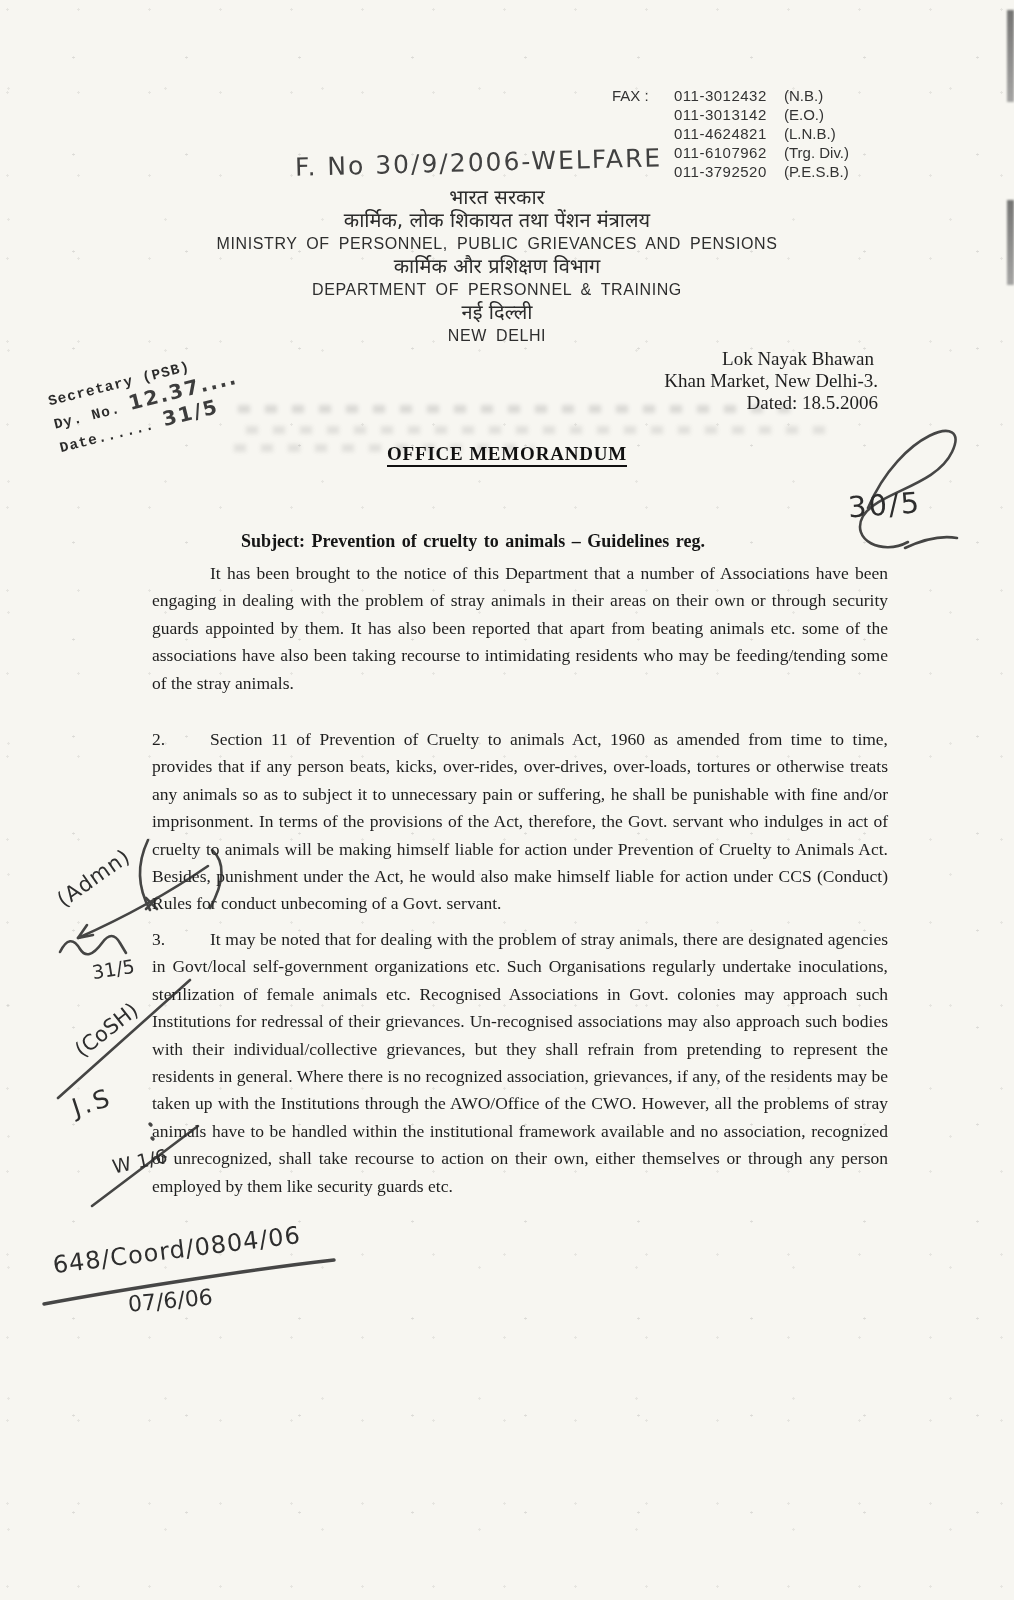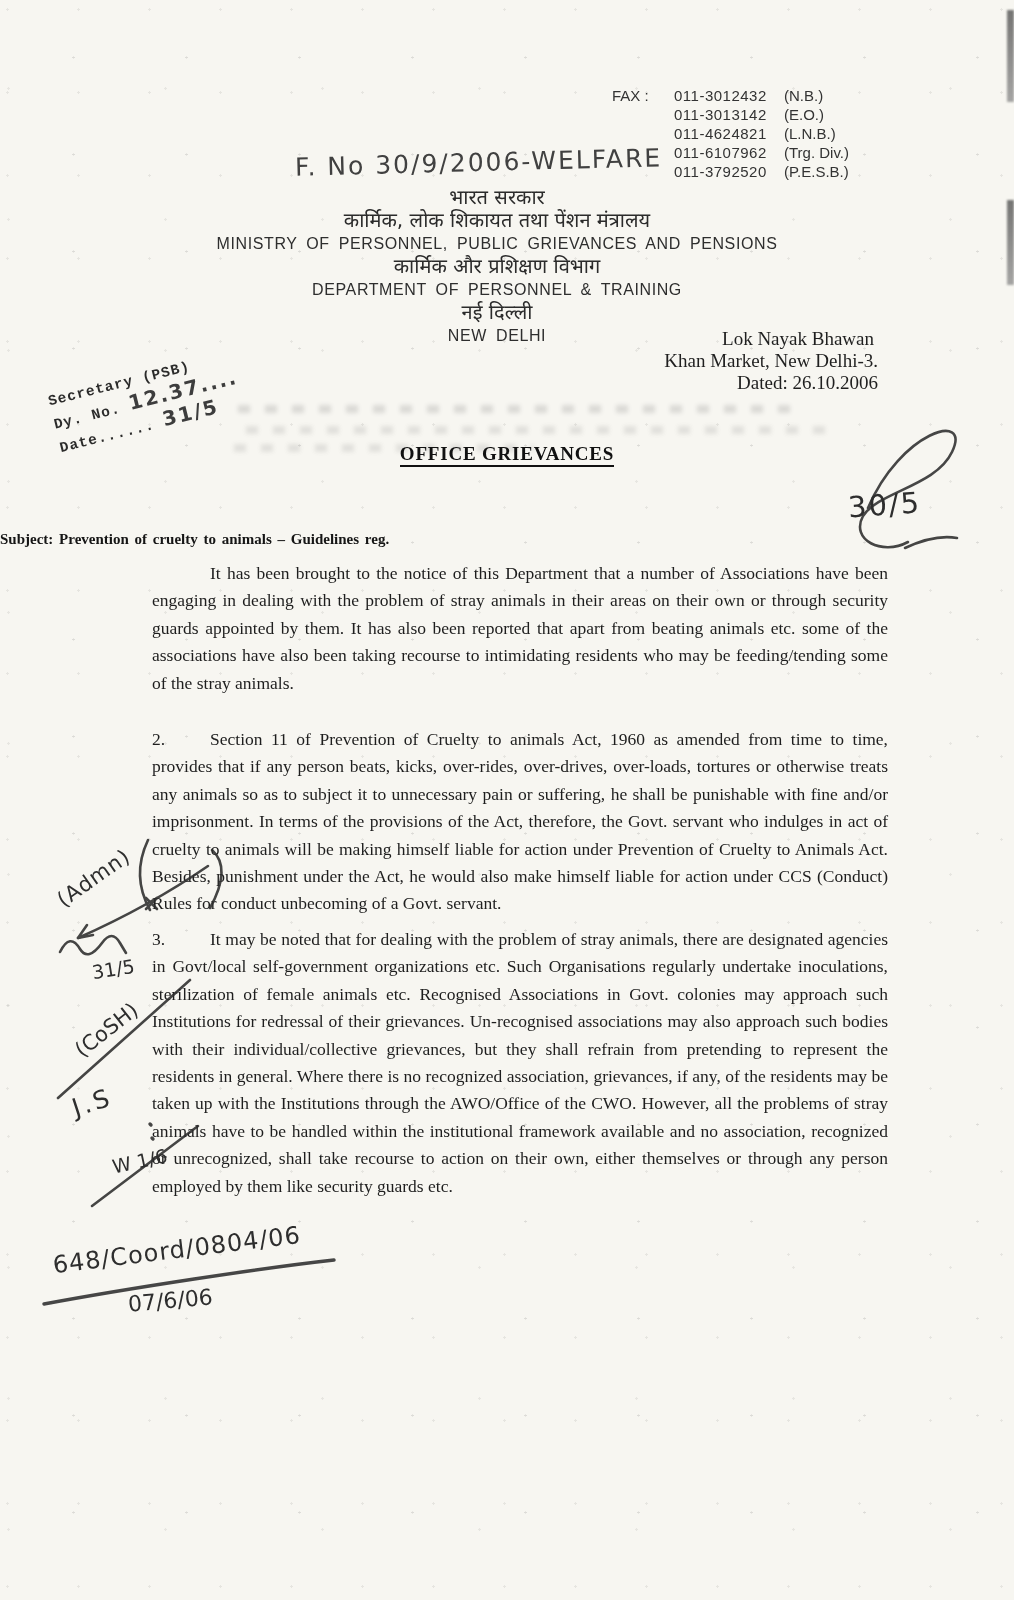--- a/index.html
+++ b/index.html
@@ -23,31 +23,31 @@
   .fax-unit{display:inline-block;}
   
   .hand{font-family:"DejaVu Sans",sans-serif; color:#2e2e2e; white-space:nowrap;}
   .file-no{left:295px; top:148px; font-size:25px; letter-spacing:2px; transform:rotate(-1.5deg); opacity:.9;}
   
   .letterhead{left:92px; top:186px; width:810px; text-align:center;}
   .lh-hi{font-family:"DejaVu Sans",sans-serif; font-size:20px; line-height:23px; color:#2b2b2b;}
   .lh-en{font-family:"Liberation Sans",sans-serif; font-size:16px; line-height:23px; color:#2e2e2e; word-spacing:4px; letter-spacing:.6px;}
   
   .address{left:600px; top:328px; width:278px; text-align:right; font-size:19px; line-height:22px; color:#1f1f1f;}
-  .address .l1{padding-right:4px;}
+  .address .l1{padding-right:4px;margin-top:20px;}
   
   .stamp{left:46px; top:392px; transform:rotate(-14deg); transform-origin:left top;
          font-family:"Liberation Mono",monospace; font-weight:bold; font-size:14.5px; line-height:21px;
          color:#1a1a1a; letter-spacing:1px; opacity:.92;}
   .stamp .big{font-family:"DejaVu Sans",sans-serif; font-size:20px; font-weight:bold; letter-spacing:2px;}
   
   .memo-title{left:0; top:443px; width:1014px; text-align:center; font-weight:bold; font-size:19px;
               letter-spacing:.8px; color:#111;}
   .memo-title span{border-bottom:2.5px solid #111; padding-bottom:1px;}
-  .subject{left:0; top:531px; width:946px; text-align:left; font-weight:bold; font-size:15px; color:#151515; word-spacing:2px;}
+  .subject{left:0; top:531px; width:946px; text-align:center; font-weight:bold; font-size:18px; color:#151515; word-spacing:2px;}
   
   .body-col{left:152px; width:736px; font-size:17.5px; line-height:27.4px; text-align:justify; color:#1e1e1e;}
   .p1{top:560px; text-indent:58px;}
   .p2{top:726px;}
   .p3{top:926px;}
   .para-num{display:inline-block; min-width:58px; text-indent:0;}
   
   .sig-date{left:848px; top:488px; font-size:29px; transform:rotate(-4deg); letter-spacing:2px;}
   .note-admn{left:52px; top:866px; font-size:21px; transform:rotate(-35deg); letter-spacing:1px;}
   .note-d1{left:92px; top:958px; font-size:19px; transform:rotate(-9deg);}
@@ -114,37 +114,37 @@
     <div class="lh-en">MINISTRY OF PERSONNEL, PUBLIC GRIEVANCES AND PENSIONS</div>
     <div class="lh-hi">कार्मिक और प्रशिक्षण विभाग</div>
     <div class="lh-en">DEPARTMENT OF PERSONNEL &amp; TRAINING</div>
     <div class="lh-hi">नई दिल्ली</div>
     <div class="lh-en">NEW DELHI</div>
   </div>
 
   <div class="abs address">
     <div class="l1">Lok Nayak Bhawan</div>
     <div>Khan Market, New Delhi-3.</div>
-    <div>Dated: 26.10.2006</div>
+    <div>Dated: 18.5.2006</div>
   </div>
 
   <div class="abs stamp">
     <div>Secretary (PSB)</div>
     <div>
       <span>Dy. No.</span>
       <span class="hand big">12.37....</span>
     </div>
     <div>
       <span>Date......</span>
       <span class="hand big">31/5</span>
     </div>
   </div>
 
   <div class="abs memo-title">
-    <span>OFFICE GRIEVANCES</span>
+    <span>OFFICE MEMORANDUM</span>
   </div>
 
   <div class="abs hand sig-date">30/5</div>
 
   <div class="abs subject">Subject: Prevention of cruelty to animals – Guidelines reg.</div>
 
   <div class="abs body-col p1">
     <span>It has been brought to the notice of this Department that a number of Associations have been engaging in dealing with the problem of stray animals in their areas on their own or through security guards appointed by them. It has also been reported that apart from beating animals etc. some of the associations have also been taking recourse to intimidating residents who may be feeding/tending some of the stray animals.</span>
   </div>
   <div class="abs body-col p2">

